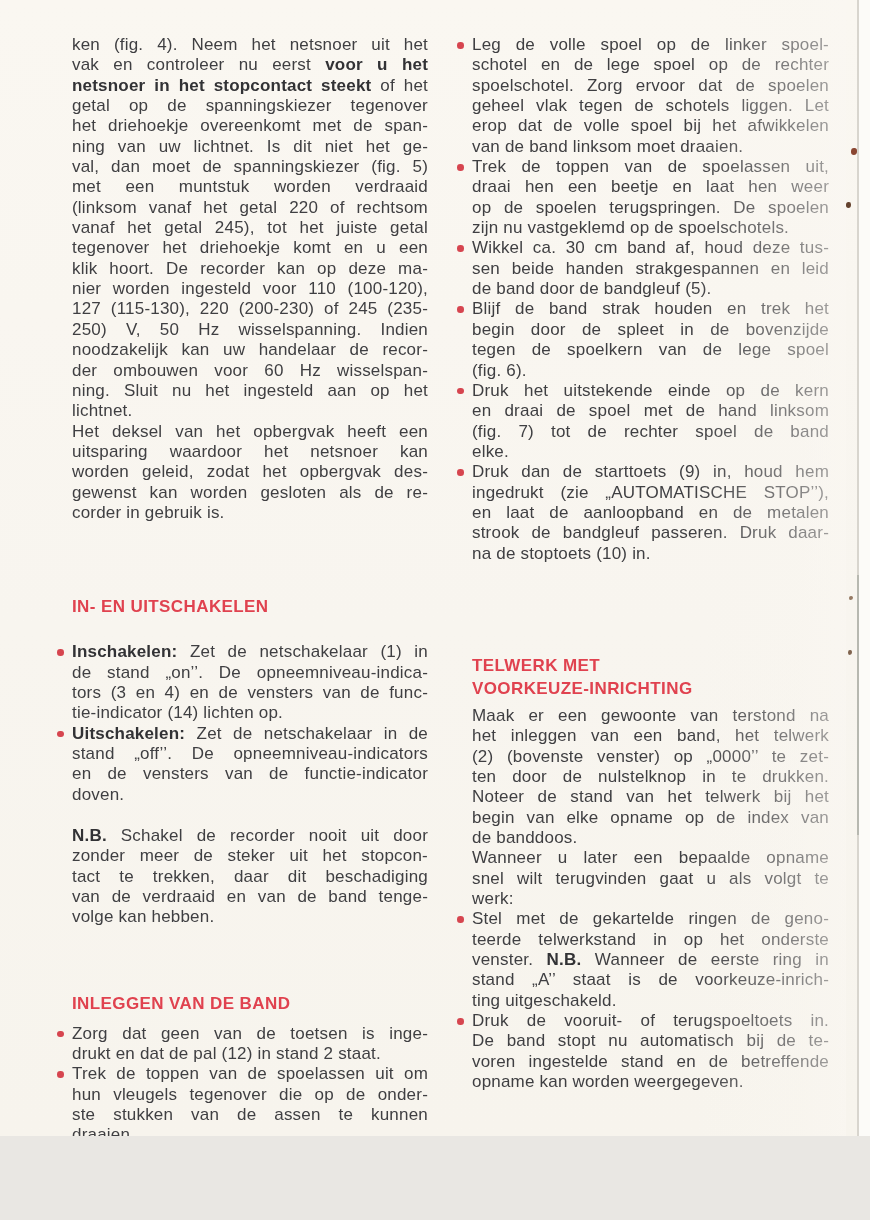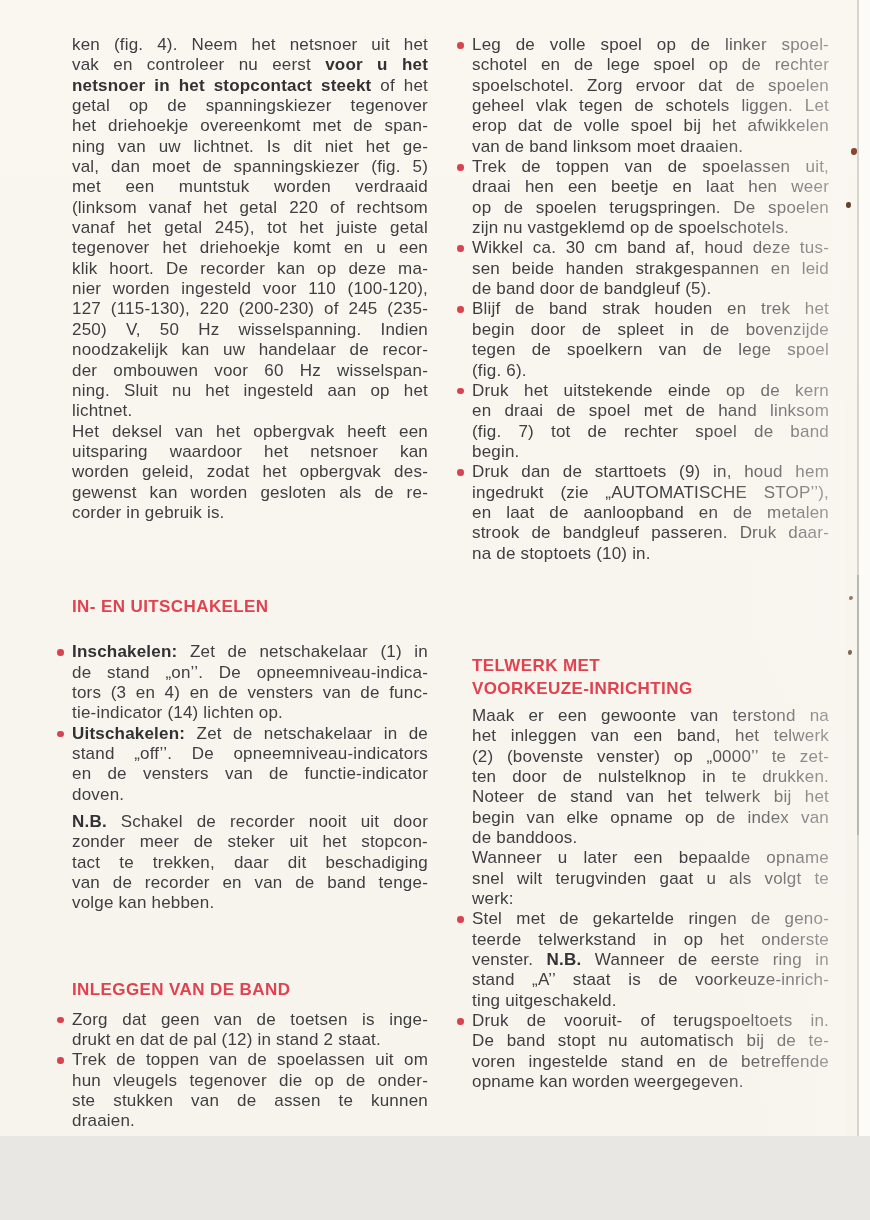--- a/index.html
+++ b/index.html
@@ -98,25 +98,25 @@
         <div class="line">tors (3 en 4) en de vensters van de func-</div>
         <div class="line last">tie-indicator (14) lichten op.</div>
       </div>
       <div class="block bullet">
         <span class="dot"></span>
         <div class="line"><strong>Uitschakelen:</strong> Zet de netschakelaar in de</div>
         <div class="line">stand „off’’. De opneemniveau-indicators</div>
         <div class="line">en de vensters van de functie-indicator</div>
         <div class="line last">doven.</div>
       </div>
-      <div class="block paragraph" style="margin-top: 7px;">
+      <div class="block paragraph" style="margin-top: 21px;">
         <div class="line"><strong>N.B.</strong> Schakel de recorder nooit uit door</div>
         <div class="line">zonder meer de steker uit het stopcon-</div>
         <div class="line">tact te trekken, daar dit beschadiging</div>
-        <div class="line">van de recorder en van de band tenge-</div>
+        <div class="line">van de verdraaid en van de band tenge-</div>
         <div class="line last">volge kan hebben.</div>
       </div>
       <div class="block heading" style="margin-top: 64px;">
         <div class="line last">INLEGGEN VAN DE BAND</div>
       </div>
       <div class="block bullet" style="margin-top: 9px;">
         <span class="dot"></span>
         <div class="line">Zorg dat geen van de toetsen is inge-</div>
         <div class="line last">drukt en dat de pal (12) in stand 2 staat.</div>
       </div>
@@ -156,21 +156,21 @@
         <div class="line">Blijf de band strak houden en trek het</div>
         <div class="line">begin door de spleet in de bovenzijde</div>
         <div class="line">tegen de spoelkern van de lege spoel</div>
         <div class="line last">(fig. 6).</div>
       </div>
       <div class="block bullet">
         <span class="dot"></span>
         <div class="line">Druk het uitstekende einde op de kern</div>
         <div class="line">en draai de spoel met de hand linksom</div>
         <div class="line">(fig. 7) tot de rechter spoel de band</div>
-        <div class="line last">begin.</div>
+        <div class="line last">elke.</div>
       </div>
       <div class="block bullet">
         <span class="dot"></span>
         <div class="line">Druk dan de starttoets (9) in, houd hem</div>
         <div class="line">ingedrukt (zie „AUTOMATISCHE STOP’’),</div>
         <div class="line">en laat de aanloopband en de metalen</div>
         <div class="line">strook de bandgleuf passeren. Druk daar-</div>
         <div class="line last">na de stoptoets (10) in.</div>
       </div>
       <div class="block heading" style="margin-top: 90px;">

